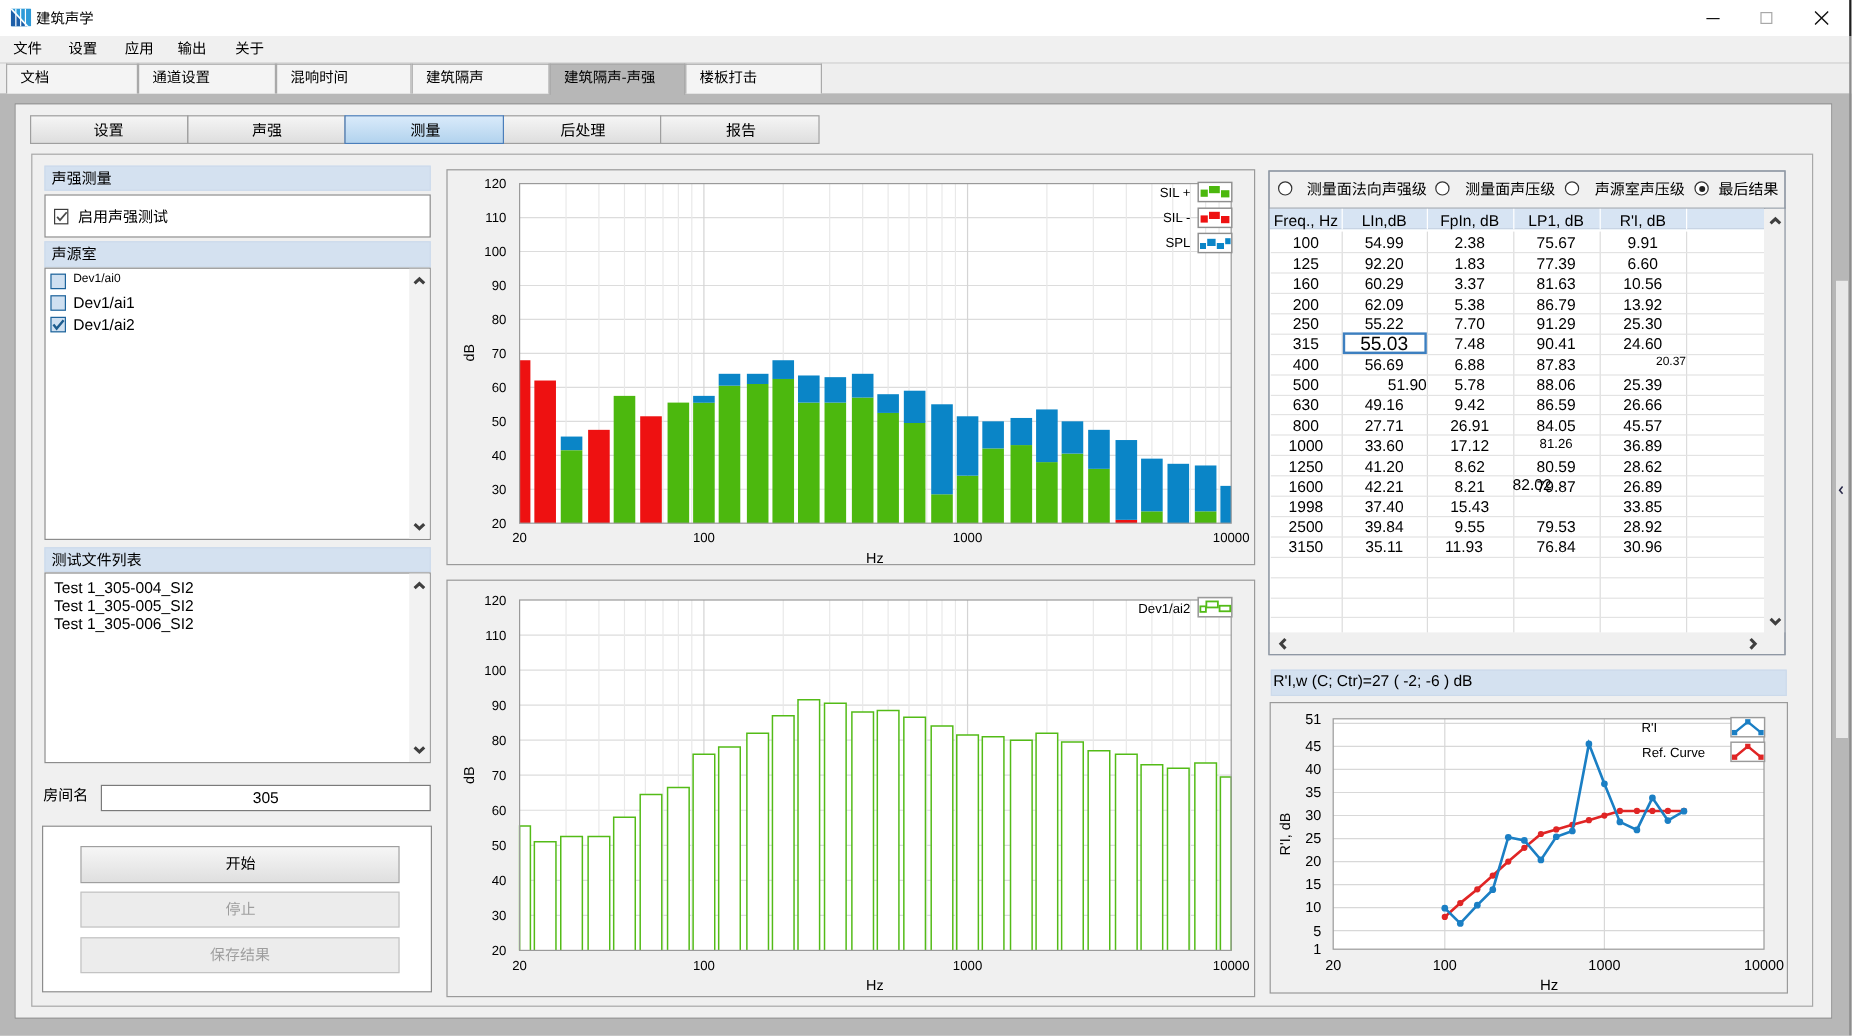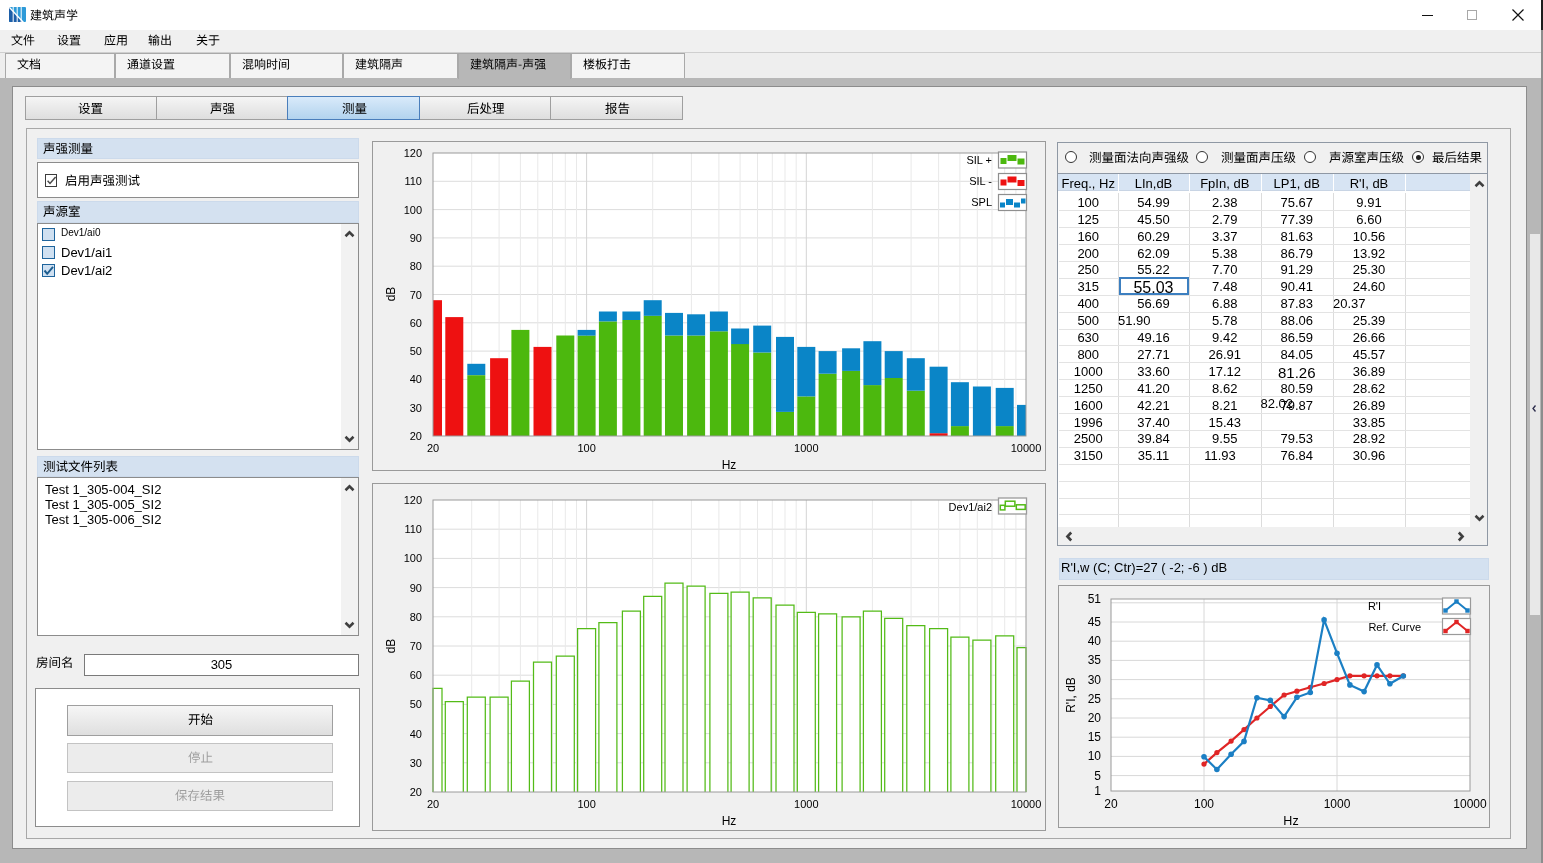--- a/index.html
+++ b/index.html
@@ -427,22 +427,22 @@
 <div class="abs" style="left:1058.5px;top:463.7px;width:411.5px;height:1px;background:#e3e3e3"></div>
 <div class="abs" style="left:1058.5px;top:480.6px;width:411.5px;height:1px;background:#e3e3e3"></div>
 <div class="abs" style="left:1058.5px;top:497.5px;width:411.5px;height:1px;background:#e3e3e3"></div>
 <div class="abs" style="left:1058.5px;top:514.4px;width:411.5px;height:1px;background:#e3e3e3"></div>
 <div class="abs" style="left:1058.5px;top:194.8px;width:59.5px;text-align:center;font-size:13px">100</div>
 <div class="abs" style="left:1118.0px;top:194.8px;width:71.0px;text-align:center;font-size:13px">54.99</div>
 <div class="abs" style="left:1189.0px;top:194.8px;width:71.5px;text-align:center;font-size:13px">2.38</div>
 <div class="abs" style="left:1260.5px;top:194.8px;width:72.5px;text-align:center;font-size:13px">75.67</div>
 <div class="abs" style="left:1333.0px;top:194.8px;width:72.0px;text-align:center;font-size:13px">9.91</div>
 <div class="abs" style="left:1058.5px;top:211.7px;width:59.5px;text-align:center;font-size:13px">125</div>
-<div class="abs" style="left:1118.0px;top:211.7px;width:71.0px;text-align:center;font-size:13px">45.50</div>
-<div class="abs" style="left:1189.0px;top:211.7px;width:71.5px;text-align:center;font-size:13px">2.79</div>
+<div class="abs" style="left:1118.0px;top:211.7px;width:71.0px;text-align:center;font-size:13px">92.20</div>
+<div class="abs" style="left:1189.0px;top:211.7px;width:71.5px;text-align:center;font-size:13px">1.83</div>
 <div class="abs" style="left:1260.5px;top:211.7px;width:72.5px;text-align:center;font-size:13px">77.39</div>
 <div class="abs" style="left:1333.0px;top:211.7px;width:72.0px;text-align:center;font-size:13px">6.60</div>
 <div class="abs" style="left:1058.5px;top:228.6px;width:59.5px;text-align:center;font-size:13px">160</div>
 <div class="abs" style="left:1118.0px;top:228.6px;width:71.0px;text-align:center;font-size:13px">60.29</div>
 <div class="abs" style="left:1189.0px;top:228.6px;width:71.5px;text-align:center;font-size:13px">3.37</div>
 <div class="abs" style="left:1260.5px;top:228.6px;width:72.5px;text-align:center;font-size:13px">81.63</div>
 <div class="abs" style="left:1333.0px;top:228.6px;width:72.0px;text-align:center;font-size:13px">10.56</div>
 <div class="abs" style="left:1058.5px;top:245.5px;width:59.5px;text-align:center;font-size:13px">200</div>
 <div class="abs" style="left:1118.0px;top:245.5px;width:71.0px;text-align:center;font-size:13px">62.09</div>
 <div class="abs" style="left:1189.0px;top:245.5px;width:71.5px;text-align:center;font-size:13px">5.38</div>
@@ -455,52 +455,52 @@
 <div class="abs" style="left:1333.0px;top:262.4px;width:72.0px;text-align:center;font-size:13px">25.30</div>
 <div class="abs" style="left:1058.5px;top:279.3px;width:59.5px;text-align:center;font-size:13px">315</div>
 <div class="abs" style="left:1118.0px;top:279.3px;width:71.0px;text-align:center;font-size:16px">55.03</div>
 <div class="abs" style="left:1189.0px;top:279.3px;width:71.5px;text-align:center;font-size:13px">7.48</div>
 <div class="abs" style="left:1260.5px;top:279.3px;width:72.5px;text-align:center;font-size:13px">90.41</div>
 <div class="abs" style="left:1333.0px;top:279.3px;width:72.0px;text-align:center;font-size:13px">24.60</div>
 <div class="abs" style="left:1058.5px;top:296.2px;width:59.5px;text-align:center;font-size:13px">400</div>
 <div class="abs" style="left:1118.0px;top:296.2px;width:71.0px;text-align:center;font-size:13px">56.69</div>
 <div class="abs" style="left:1189.0px;top:296.2px;width:71.5px;text-align:center;font-size:13px">6.88</div>
 <div class="abs" style="left:1260.5px;top:296.2px;width:72.5px;text-align:center;font-size:13px">87.83</div>
-<div class="abs" style="left:1333.0px;top:296.2px;width:72.0px;text-align:left;font-size:13px">20.37</div>
+<div class="abs" style="left:1333.0px;top:296.2px;width:72.0px;text-align:right;font-size:10px">20.37</div>
 <div class="abs" style="left:1058.5px;top:313.1px;width:59.5px;text-align:center;font-size:13px">500</div>
-<div class="abs" style="left:1118.0px;top:313.1px;width:71.0px;text-align:left;font-size:13px">51.90</div>
+<div class="abs" style="left:1118.0px;top:313.1px;width:71.0px;text-align:right;font-size:13px">51.90</div>
 <div class="abs" style="left:1189.0px;top:313.1px;width:71.5px;text-align:center;font-size:13px">5.78</div>
 <div class="abs" style="left:1260.5px;top:313.1px;width:72.5px;text-align:center;font-size:13px">88.06</div>
 <div class="abs" style="left:1333.0px;top:313.1px;width:72.0px;text-align:center;font-size:13px">25.39</div>
 <div class="abs" style="left:1058.5px;top:330.0px;width:59.5px;text-align:center;font-size:13px">630</div>
 <div class="abs" style="left:1118.0px;top:330.0px;width:71.0px;text-align:center;font-size:13px">49.16</div>
 <div class="abs" style="left:1189.0px;top:330.0px;width:71.5px;text-align:center;font-size:13px">9.42</div>
 <div class="abs" style="left:1260.5px;top:330.0px;width:72.5px;text-align:center;font-size:13px">86.59</div>
 <div class="abs" style="left:1333.0px;top:330.0px;width:72.0px;text-align:center;font-size:13px">26.66</div>
 <div class="abs" style="left:1058.5px;top:346.9px;width:59.5px;text-align:center;font-size:13px">800</div>
 <div class="abs" style="left:1118.0px;top:346.9px;width:71.0px;text-align:center;font-size:13px">27.71</div>
 <div class="abs" style="left:1189.0px;top:346.9px;width:71.5px;text-align:center;font-size:13px">26.91</div>
 <div class="abs" style="left:1260.5px;top:346.9px;width:72.5px;text-align:center;font-size:13px">84.05</div>
 <div class="abs" style="left:1333.0px;top:346.9px;width:72.0px;text-align:center;font-size:13px">45.57</div>
 <div class="abs" style="left:1058.5px;top:363.8px;width:59.5px;text-align:center;font-size:13px">1000</div>
 <div class="abs" style="left:1118.0px;top:363.8px;width:71.0px;text-align:center;font-size:13px">33.60</div>
 <div class="abs" style="left:1189.0px;top:363.8px;width:71.5px;text-align:center;font-size:13px">17.12</div>
-<div class="abs" style="left:1260.5px;top:363.8px;width:72.5px;text-align:center;font-size:15px">81.26</div>
+<div class="abs" style="left:1260.5px;top:363.8px;width:72.5px;text-align:center;font-size:11px">81.26</div>
 <div class="abs" style="left:1333.0px;top:363.8px;width:72.0px;text-align:center;font-size:13px">36.89</div>
 <div class="abs" style="left:1058.5px;top:380.7px;width:59.5px;text-align:center;font-size:13px">1250</div>
 <div class="abs" style="left:1118.0px;top:380.7px;width:71.0px;text-align:center;font-size:13px">41.20</div>
 <div class="abs" style="left:1189.0px;top:380.7px;width:71.5px;text-align:center;font-size:13px">8.62</div>
 <div class="abs" style="left:1260.5px;top:380.7px;width:72.5px;text-align:center;font-size:13px">80.59</div>
 <div class="abs" style="left:1333.0px;top:380.7px;width:72.0px;text-align:center;font-size:13px">28.62</div>
 <div class="abs" style="left:1058.5px;top:397.6px;width:59.5px;text-align:center;font-size:13px">1600</div>
 <div class="abs" style="left:1118.0px;top:397.6px;width:71.0px;text-align:center;font-size:13px">42.21</div>
 <div class="abs" style="left:1189.0px;top:397.6px;width:71.5px;text-align:center;font-size:13px">8.21</div>
 <div class="abs" style="left:1260.5px;top:397.6px;width:72.5px;text-align:center;font-size:13px">79.87</div>
 <div class="abs" style="left:1333.0px;top:397.6px;width:72.0px;text-align:center;font-size:13px">26.89</div>
-<div class="abs" style="left:1058.5px;top:414.5px;width:59.5px;text-align:center;font-size:13px">1996</div>
+<div class="abs" style="left:1058.5px;top:414.5px;width:59.5px;text-align:center;font-size:13px">1998</div>
 <div class="abs" style="left:1118.0px;top:414.5px;width:71.0px;text-align:center;font-size:13px">37.40</div>
 <div class="abs" style="left:1189.0px;top:414.5px;width:71.5px;text-align:center;font-size:13px">15.43</div>
 <div class="abs" style="left:1260.5px;top:396px;width:72.5px;text-align:left;font-size:13px">82.02</div>
 <div class="abs" style="left:1333.0px;top:414.5px;width:72.0px;text-align:center;font-size:13px">33.85</div>
 <div class="abs" style="left:1058.5px;top:431.4px;width:59.5px;text-align:center;font-size:13px">2500</div>
 <div class="abs" style="left:1118.0px;top:431.4px;width:71.0px;text-align:center;font-size:13px">39.84</div>
 <div class="abs" style="left:1189.0px;top:431.4px;width:71.5px;text-align:center;font-size:13px">9.55</div>
 <div class="abs" style="left:1260.5px;top:431.4px;width:72.5px;text-align:center;font-size:13px">79.53</div>
 <div class="abs" style="left:1333.0px;top:431.4px;width:72.0px;text-align:center;font-size:13px">28.92</div>
 <div class="abs" style="left:1058.5px;top:448.3px;width:59.5px;text-align:center;font-size:13px">3150</div>

